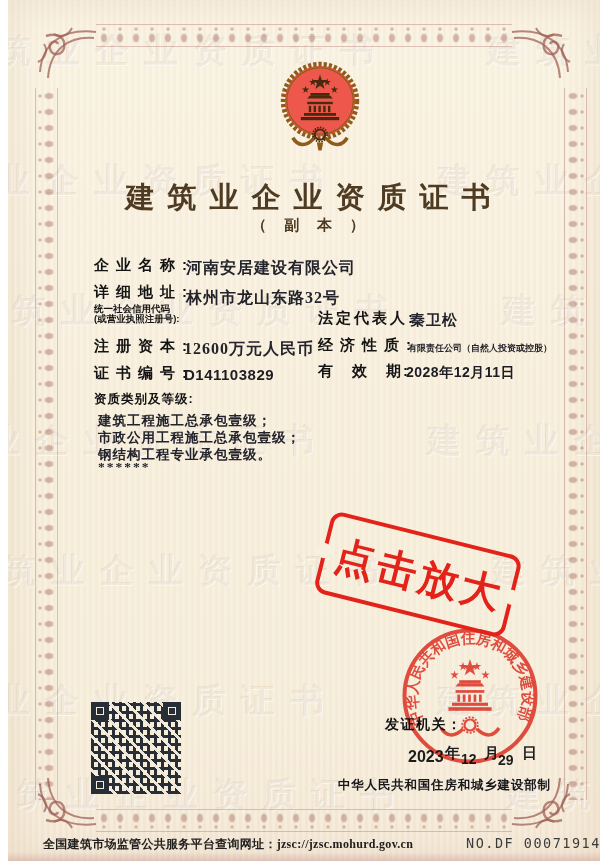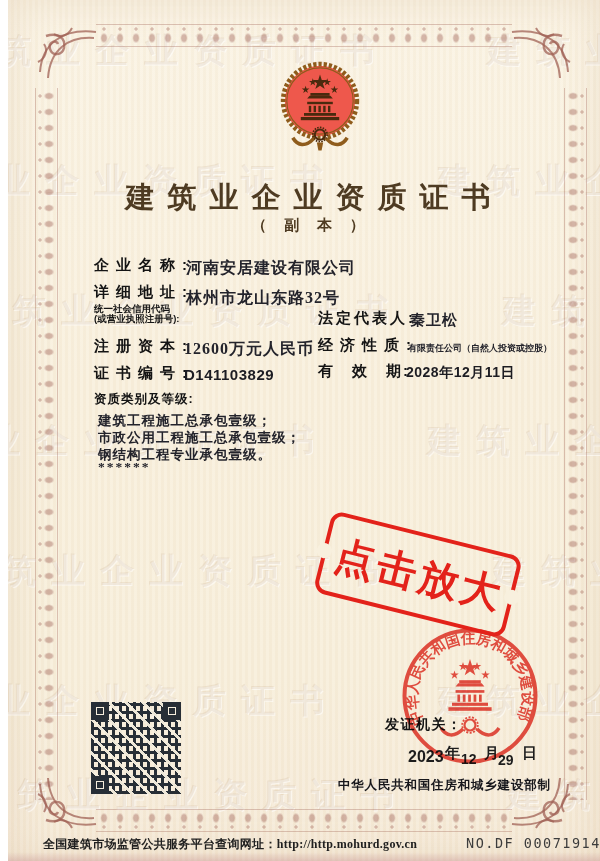--- a/index.html
+++ b/index.html
@@ -244,17 +244,17 @@
 
   <span class="dt dt-num" style="left:400px;top:748px">2023</span>
   <span class="dt dt-cjk" style="left:437px;top:744px">年</span>
   <span class="dt dt-num" style="left:453px;top:751px;font-size:14px">12</span>
   <span class="dt dt-cjk" style="left:476px;top:744px">月</span>
   <span class="dt dt-num" style="left:490px;top:752px;font-size:14px">29</span>
   <span class="dt dt-cjk" style="left:514px;top:744px">日</span>
 
   <div class="madeby">中华人民共和国住房和城乡建设部制</div>
 
-  <div class="footer-url">全国建筑市场监管公共服务平台查询网址：http://http.mohurd.gov.cn</div>
+  <div class="footer-url">全国建筑市场监管公共服务平台查询网址：jzsc://jzsc.mohurd.gov.cn</div>
   <div class="serial">NO.DF 00071914</div>
 
   <div class="scan-edge-bottom"></div>
 </div>
 
 </body></html>

